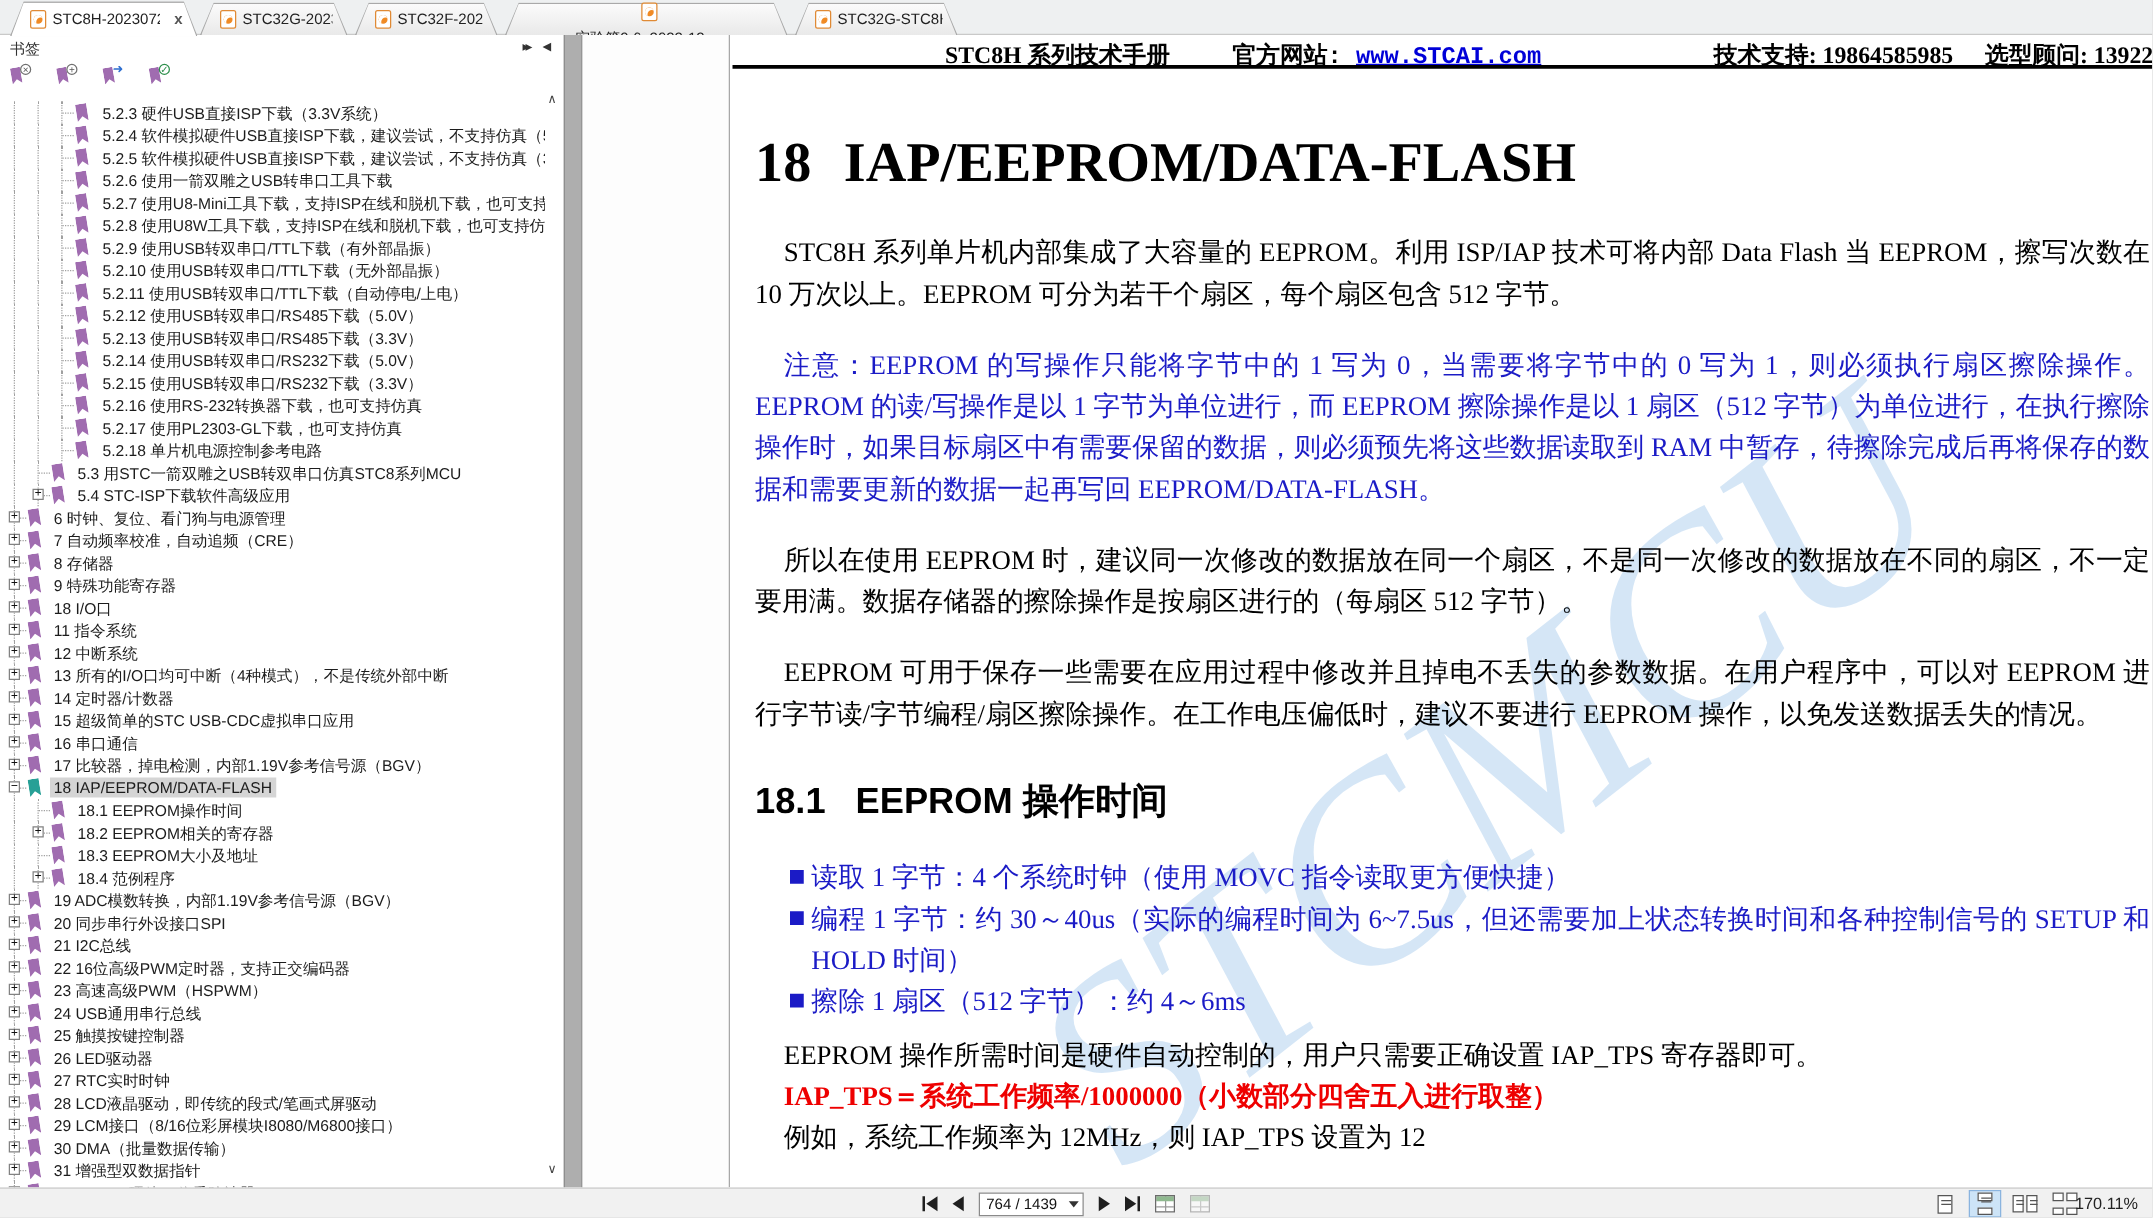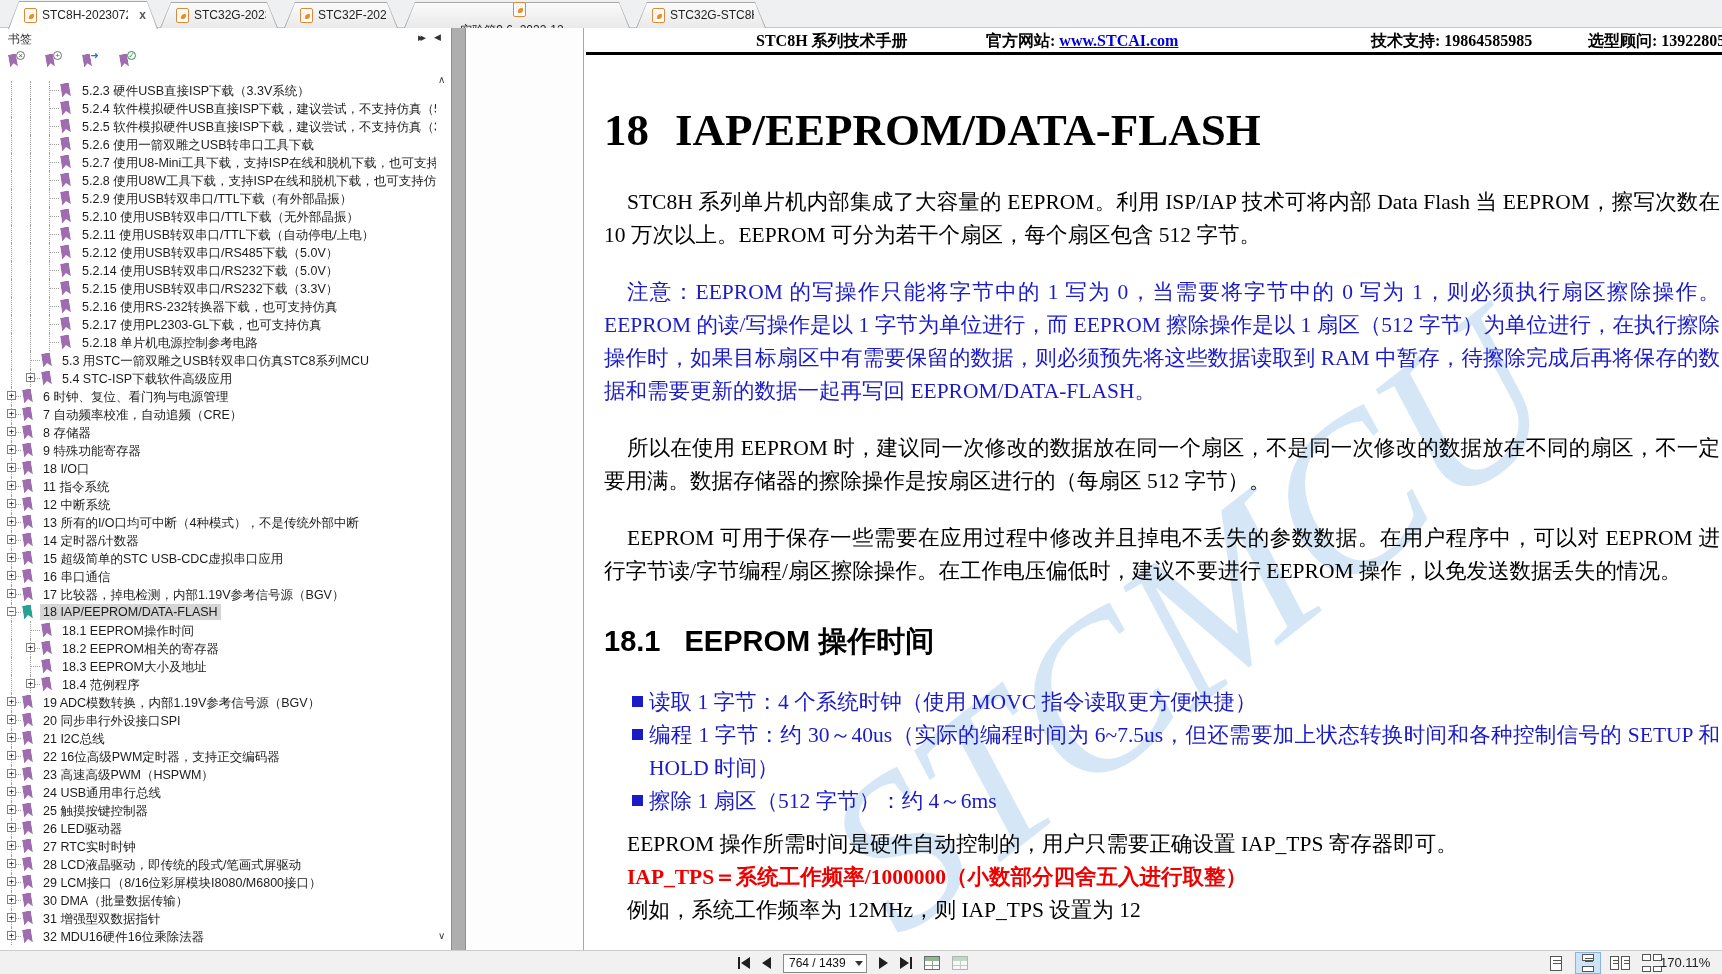--- a/index.html
+++ b/index.html
@@ -57,23 +57,23 @@
             border-left:1px solid #8e8e8e;border-right:1px solid #8e8e8e;}
 
   
   .docarea{position:absolute;left:466px;top:28px;width:1256px;height:922px;background:#fdfdfd;overflow:hidden;}
   .page-edge{position:absolute;left:117px;top:0;bottom:0;width:0;border-left:1px solid #a8a8a8;}
   .page{position:absolute;left:118px;top:0;right:0;bottom:0;background:#ffffff;}
   .watermark{position:absolute;left:300px;top:470px;font-size:215px;font-style:italic;
              font-family:"Liberation Serif","DejaVu Serif",serif;color:rgba(145,190,232,0.38);
              transform:rotate(-38deg);white-space:nowrap;pointer-events:none;}
   .doc-header{position:absolute;left:0;top:3px;width:1256px;height:18px;
-              font-family:"Liberation Serif","DejaVu Serif",serif;font-weight:bold;font-size:16px;color:#000;}
+              font-family:"Liberation Serif","DejaVu Serif",serif;font-weight:bold;font-size:19px;color:#000;}
   .dh-title{position:absolute;left:290px;top:0;}
-  .dh-site{position:absolute;left:520px;top:0;}
+  .dh-site{position:absolute;left:520px;top:0;font-family:Liberation Mono, monospace;}
   .dh-link{color:#0000d8;text-decoration:underline;}
   .dh-support{position:absolute;left:905px;top:0;}
   .dh-advisor{position:absolute;left:1122px;top:0;white-space:nowrap;}
   .doc-rule{position:absolute;left:120px;right:0;top:24px;height:3px;background:#000;}
 
   .docbody{position:absolute;left:138px;top:158px;width:1116px;
            font-family:"Liberation Serif","DejaVu Serif",serif;font-size:21.5px;line-height:33px;
            color:#000;text-align:justify;}
   .chapter-title{position:absolute;left:138px;top:76px;font-family:"Liberation Serif","DejaVu Serif",serif;
                  font-weight:bold;font-size:45px;color:#000;white-space:nowrap;}
@@ -267,20 +267,28 @@
           <div class="stub" style="left: 50px; width: 9px;"></div>
           <div class="bm-ic" style="left: 60px;"></div>
           <span class="bm-label" style="left: 79px;">5.2.12 使用USB转双串口/RS485下载（5.0V）</span>
         </div>
         <div class="bm-row">
           <div class="chain" style="left: 11px;"></div>
           <div class="chain" style="left: 30px;"></div>
           <div class="chain" style="left: 49px;"></div>
           <div class="stub" style="left: 50px; width: 9px;"></div>
           <div class="bm-ic" style="left: 60px;"></div>
+          <span class="bm-label" style="left: 79px;">5.2.13 使用USB转双串口/RS485下载（3.3V）</span>
+        </div>
+        <div class="bm-row">
+          <div class="chain" style="left: 11px;"></div>
+          <div class="chain" style="left: 30px;"></div>
+          <div class="chain" style="left: 49px;"></div>
+          <div class="stub" style="left: 50px; width: 9px;"></div>
+          <div class="bm-ic" style="left: 60px;"></div>
           <span class="bm-label" style="left: 79px;">5.2.14 使用USB转双串口/RS232下载（5.0V）</span>
         </div>
         <div class="bm-row">
           <div class="chain" style="left: 11px;"></div>
           <div class="chain" style="left: 30px;"></div>
           <div class="chain" style="left: 49px;"></div>
           <div class="stub" style="left: 50px; width: 9px;"></div>
           <div class="bm-ic" style="left: 60px;"></div>
           <span class="bm-label" style="left: 79px;">5.2.15 使用USB转双串口/RS232下载（3.3V）</span>
         </div>

